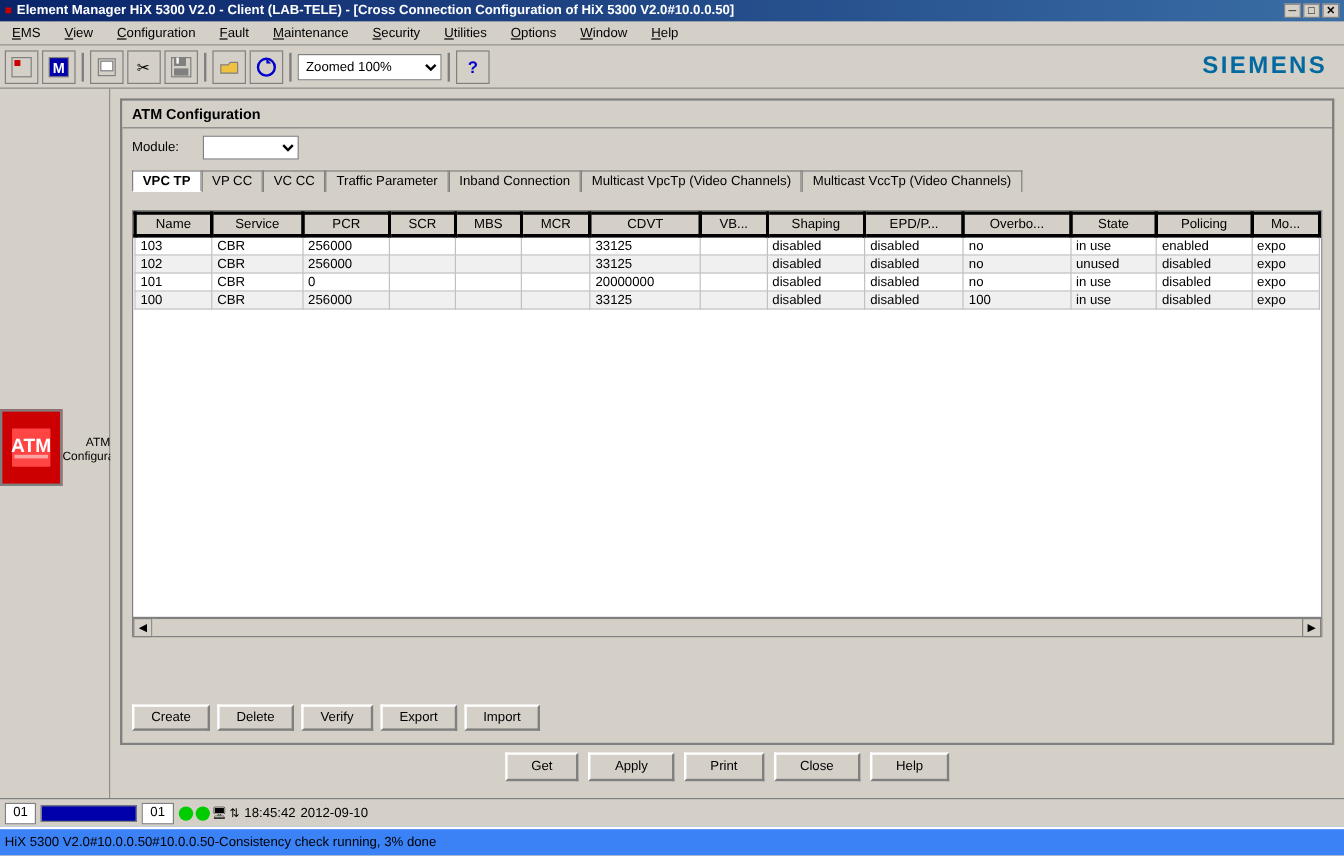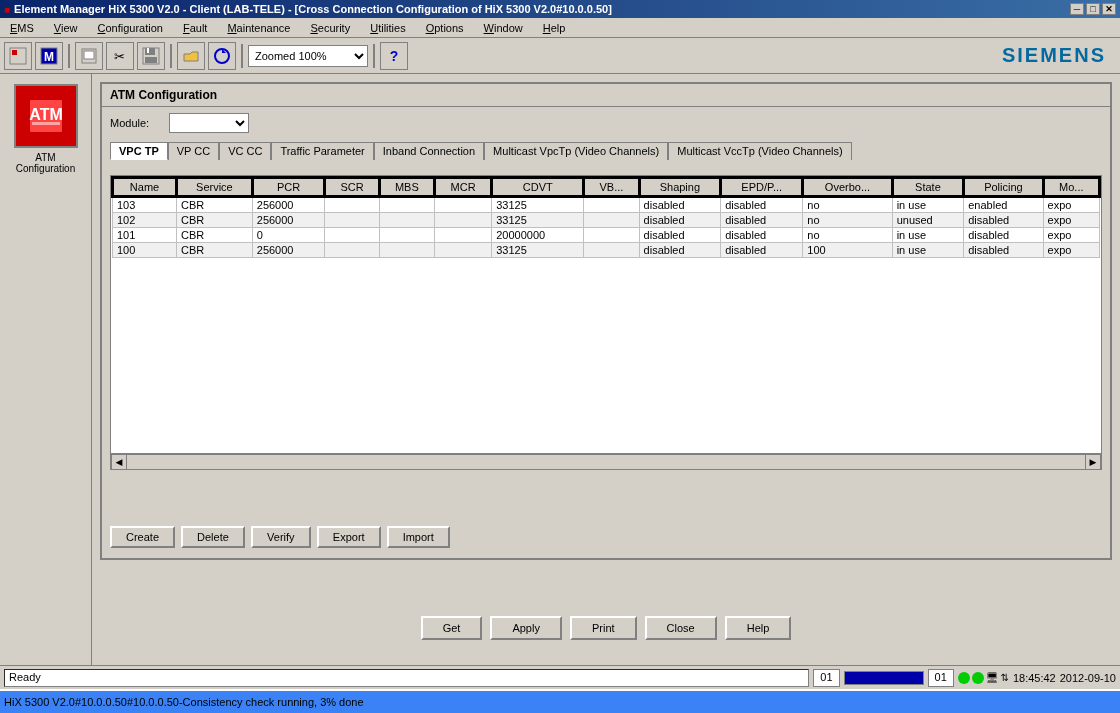--- a/index.html
+++ b/index.html
@@ -108,21 +108,20 @@
       display: flex;
       height: calc(713px - 18px - 20px - 36px - 24px - 24px);
     }
 
     
     .sidebar {
       width: 92px;
       background: #d4d0c8;
       border-right: 1px solid #808080;
       display: flex;
-      flex-direction: column;
       align-items: center;
       padding-top: 10px;
     }
     .sidebar-icon {
       width: 64px;
       height: 64px;
       background: #cc0000;
       border: 2px solid #808080;
       display: flex;
       align-items: center;
@@ -282,23 +281,22 @@
       min-width: 60px;
       text-align: center;
       margin-top: 44px;
     }
 
     
     .bottom-buttons {
       display: flex;
       justify-content: center;
       gap: 8px;
-      padding: 17px 0;
-      background: #d4d0c8;
-      margin-top: 39px;
+      padding: 6px 0;
+      background: #d4d0c8;
     }
     .bottom-btn {
       padding: 4px 20px;
       background: #d4d0c8;
       border: 2px solid;
       border-color: #ffffff #808080 #808080 #ffffff;
       font-size: 11px;
       cursor: pointer;
       min-width: 60px;
       text-align: center;
@@ -602,21 +600,20 @@
       <button class="bottom-btn">Apply</button>
       <button class="bottom-btn">Print</button>
       <button class="bottom-btn">Close</button>
       <button class="bottom-btn">Help</button>
     </div>
 
   </div>
 </div>
 
 <div class="status-bar">
-  <div class="status-text">Ready</div>
   <div class="status-right">
     <div class="status-num">01</div>
     <div class="status-progress"></div>
     <div class="status-num">01</div>
     <div class="status-icons">
       <span class="status-icon-dot" style="background:#00cc00;"></span>
       <span class="status-icon-dot" style="background:#00cc00;"></span>
       <span style="font-size:10px;">🖥</span>
       <span style="font-size:10px;">⇅</span>
     </div>

